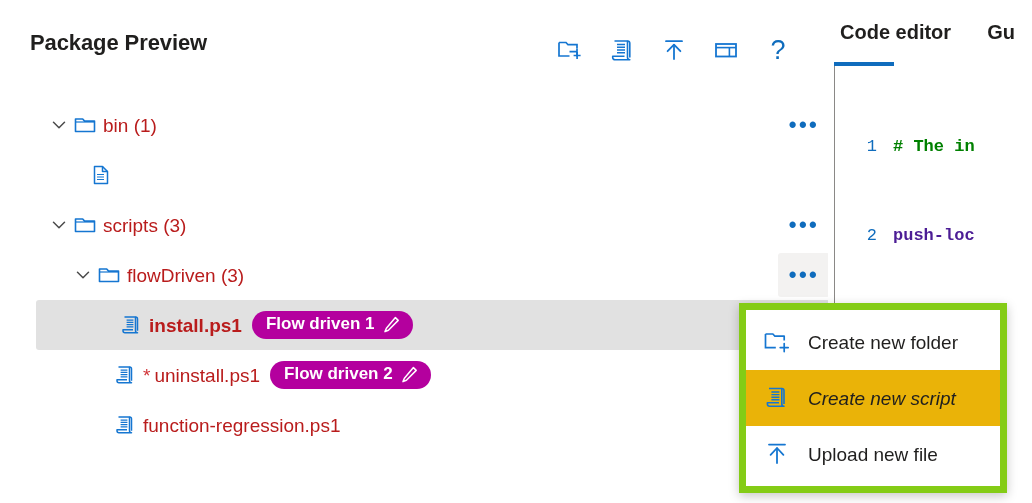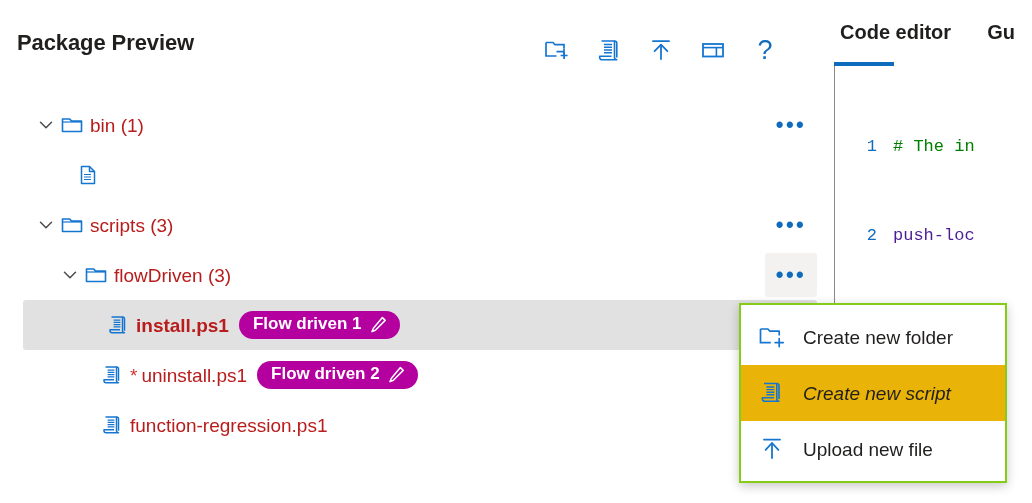--- a/index.html
+++ b/index.html
@@ -13,21 +13,21 @@
   }
   #app {
     position: relative;
     width: 1032px; height: 503px;
     background: #ffffff;
   }
 
   
   #left-panel {
     position: absolute;
-    left: 3px; top: 0;
+    left: 16px; top: 0;
     width: 828px; height: 460px;
     background: #ffffff;
     overflow: hidden;
   }
 
   #panel-header {
     position: absolute;
     left: 0; top: 30px;
     width: 828px; height: 48px;
   }
@@ -211,32 +211,32 @@
     white-space: pre;
   }
   .code-line { display: flex; }
   .ln {
     width: 58px;
     text-align: right;
     padding-right: 16px;
     color: #0f6cbd;
     flex: 0 0 58px;
   }
-  .code-txt { white-space: pre; }
+  .code-txt { white-space: pre; font-weight: bold; }
   .c-comment { color: #008000; }
   .c-var { color: #0000ff; }
   .c-plain { color: #4c1d95; }
 
   
   #context-menu {
     position: absolute;
     left: 739px; top: 303px;
     width: 268px;
     background: #ffffff;
-    border: 2px solid #84cc16;
+    border: 7px solid #84cc16;
     box-shadow: 0 3px 10px rgba(0,0,0,0.22);
     z-index: 50;
     padding: 4px 0;
   }
   .menu-item {
     display: flex;
     align-items: center;
     height: 56px;
     padding-left: 16px;
     cursor: pointer;

